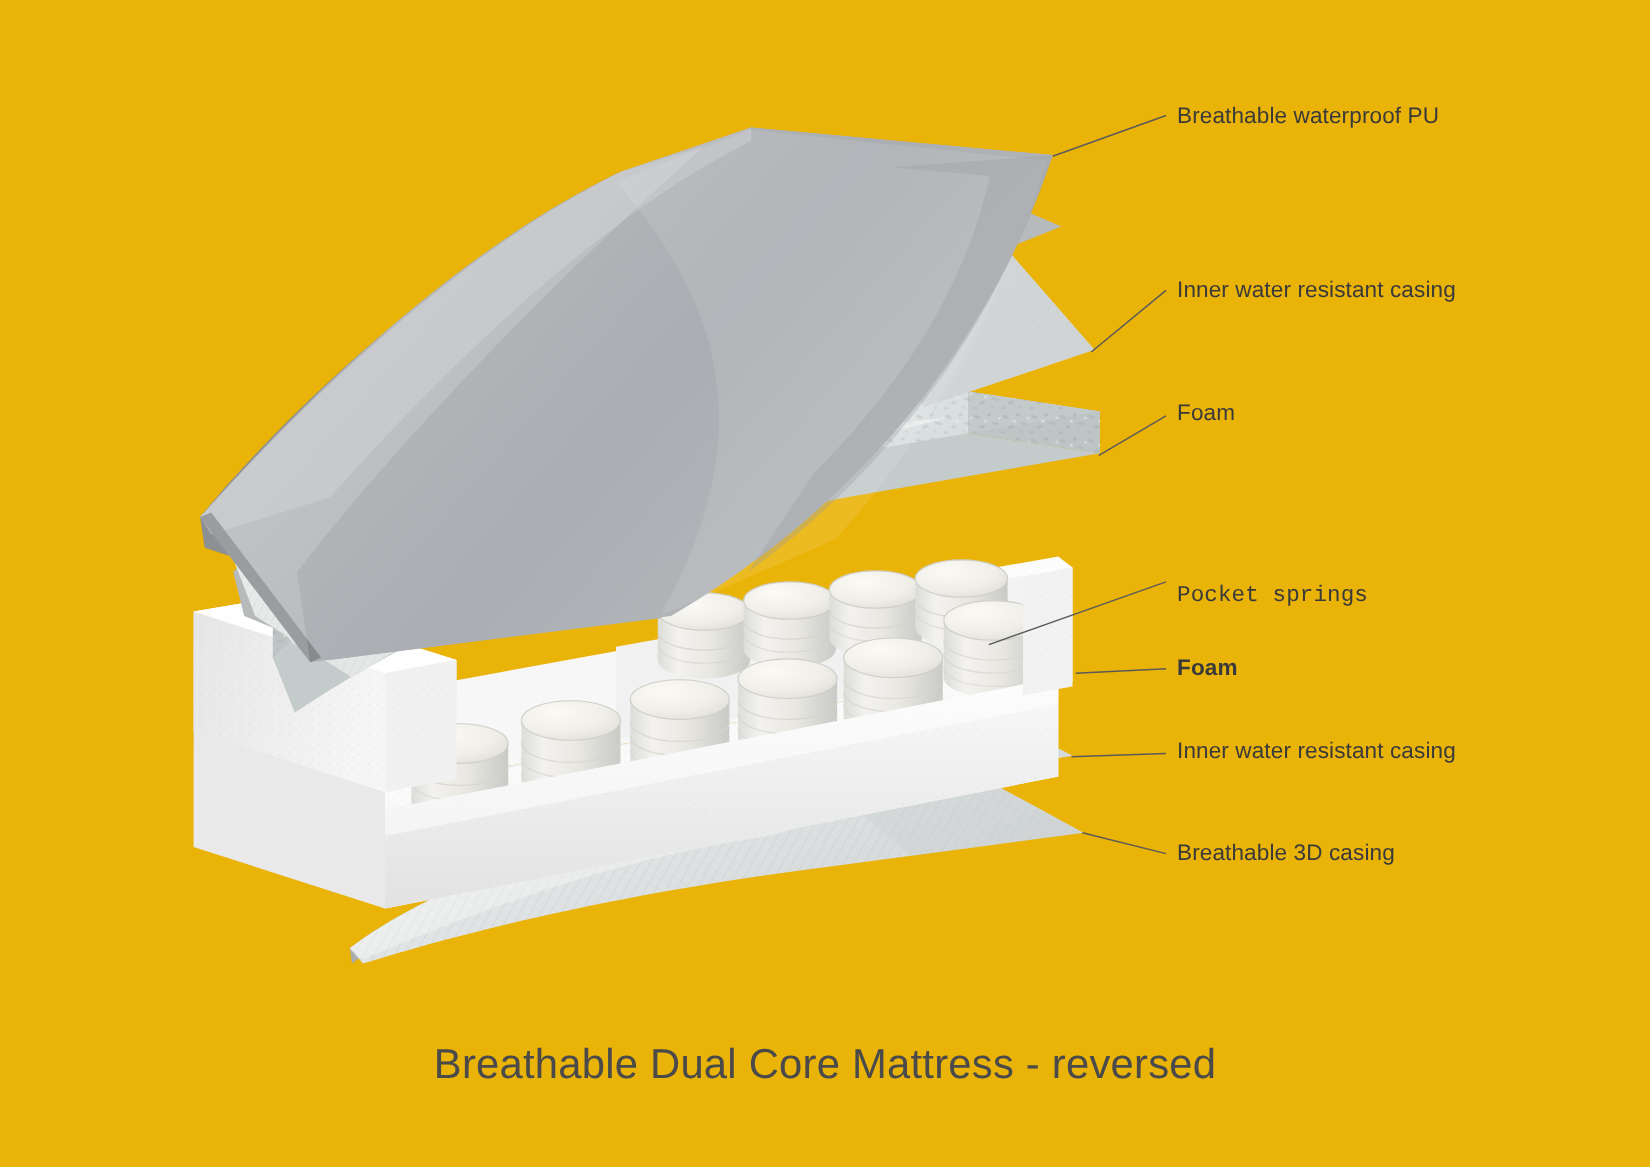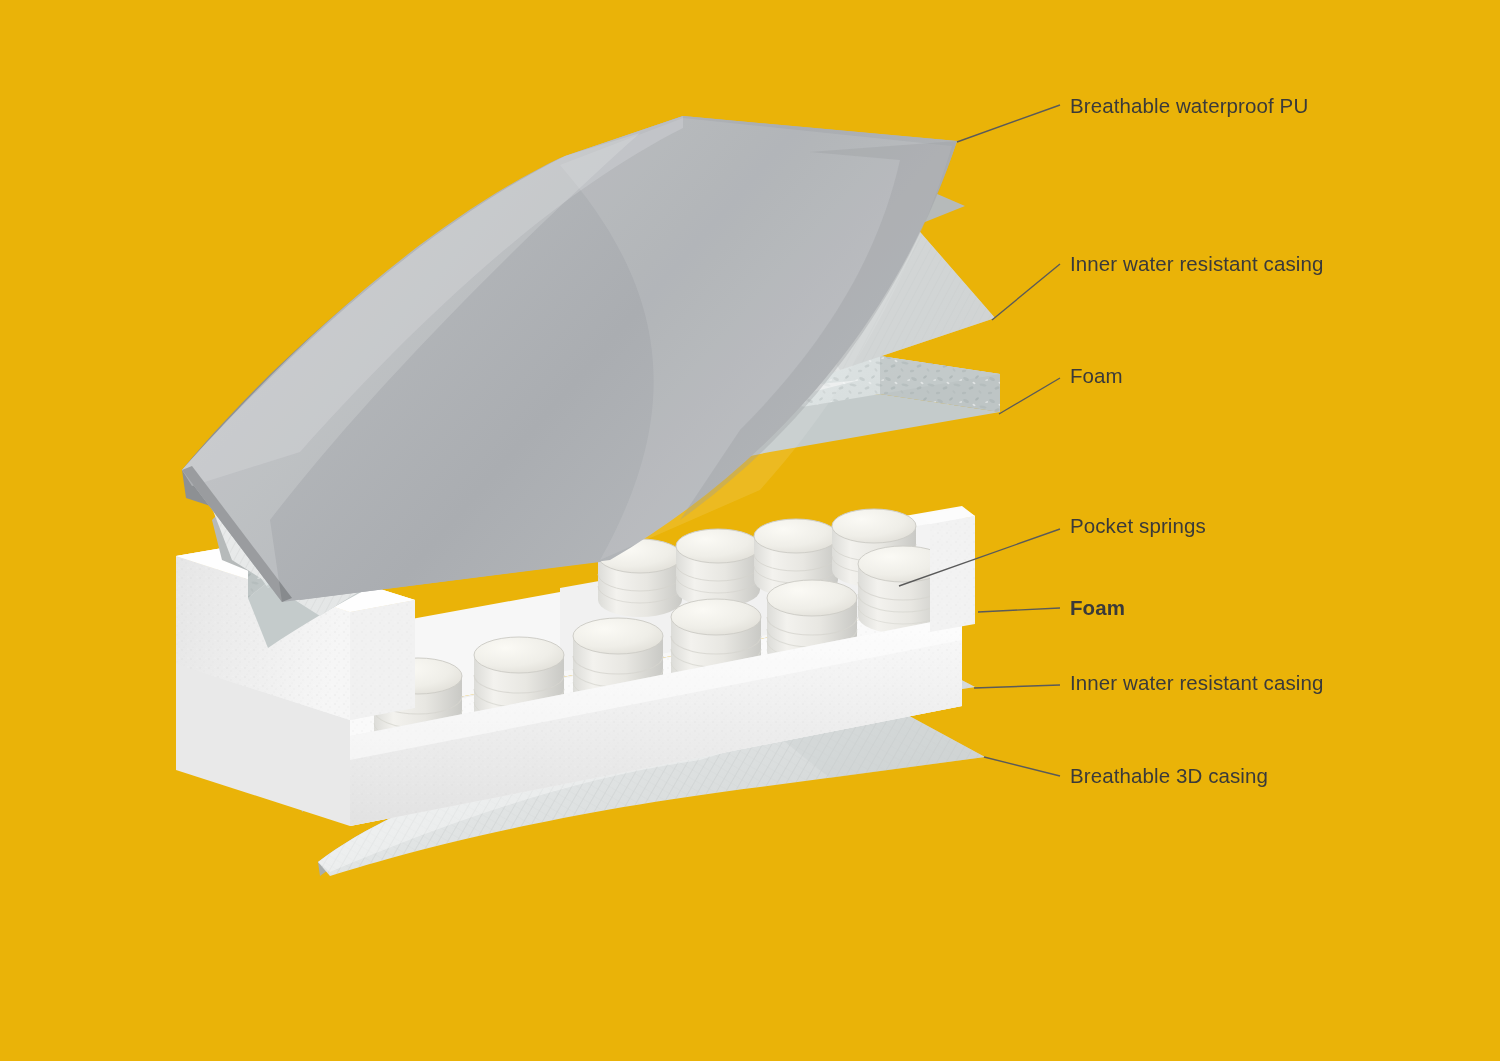--- a/index.html
+++ b/index.html
@@ -394,22 +394,23 @@
       <line x1="984" y1="757" x2="1060" y2="776"></line>
     </g>
   </svg>
 
   <div class="callout-label" style="left:1070px; top:96px;">Breathable waterproof PU</div>
 
   <div class="callout-label" style="left:1070px; top:254px;">Inner water resistant casing</div>
 
   <div class="callout-label" style="left:1070px; top:366px;">Foam</div>
 
-  <div class="callout-label" style="left:1070px; top:516px;">Pocket springs</div>
+  <div class="callout-label" style="left:1070px; top:532px;font-family:Liberation Mono, monospace;">Pocket springs</div>
 
   <div class="callout-label" style="left:1070px; top:598px;font-weight:bold;">Foam</div>
 
   <div class="callout-label" style="left:1070px; top:673px;">Inner water resistant casing</div>
 
   <div class="callout-label" style="left:1070px; top:766px;">Breathable 3D casing</div>
 
+  <div class="figure-caption">Breathable Dual Core Mattress - reversed</div>
 
 </div>
 
 </body></html>

